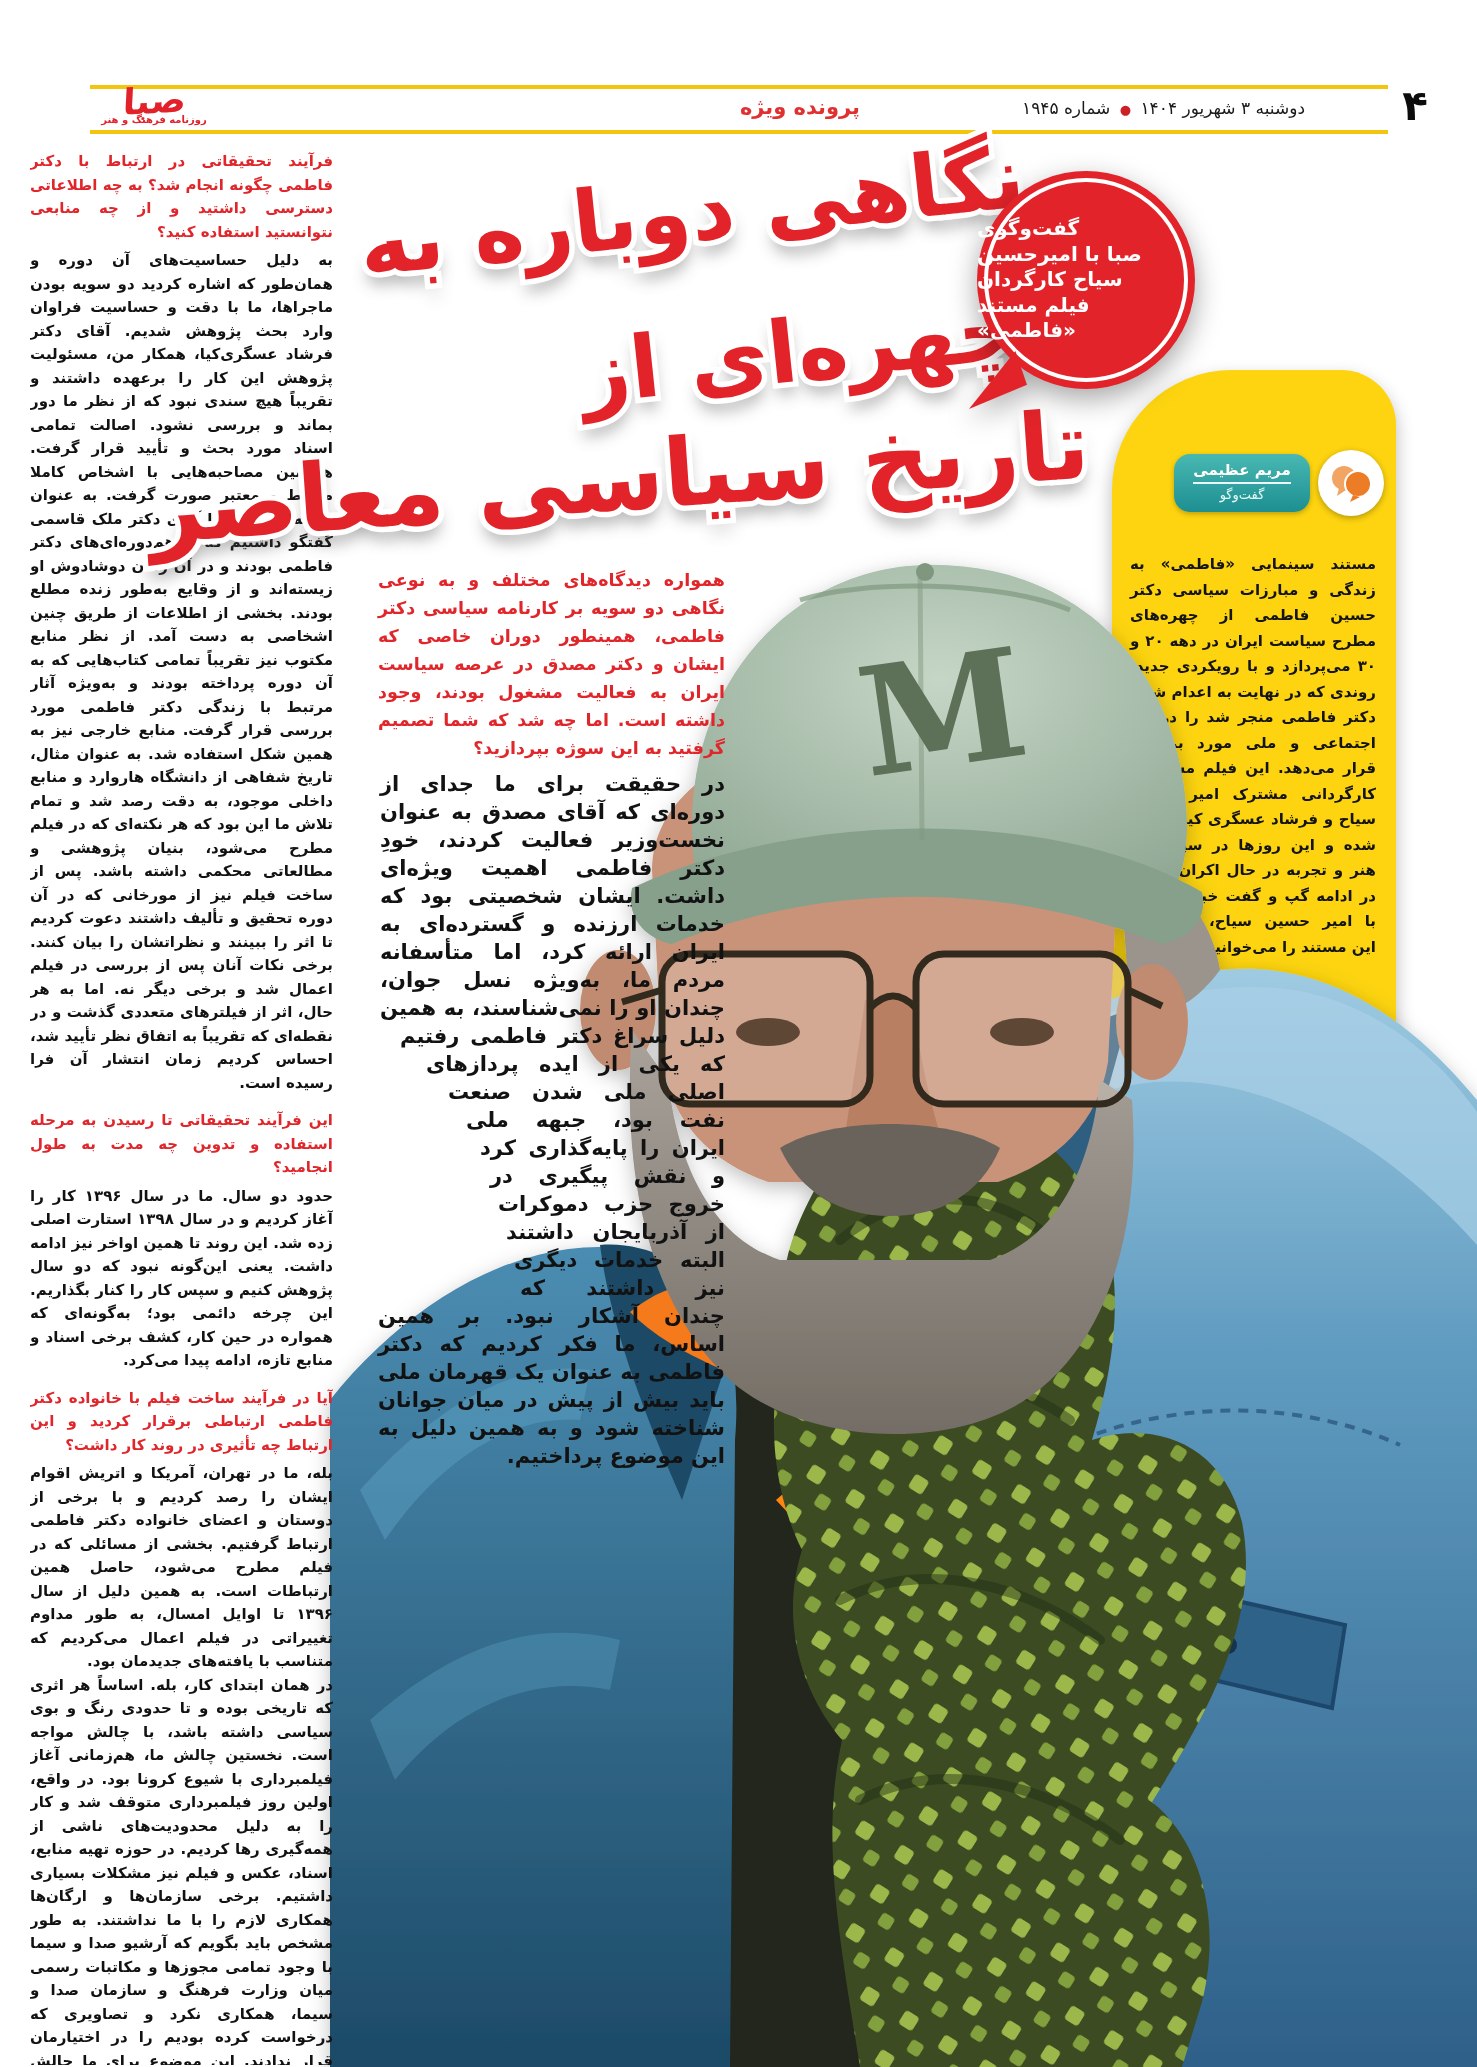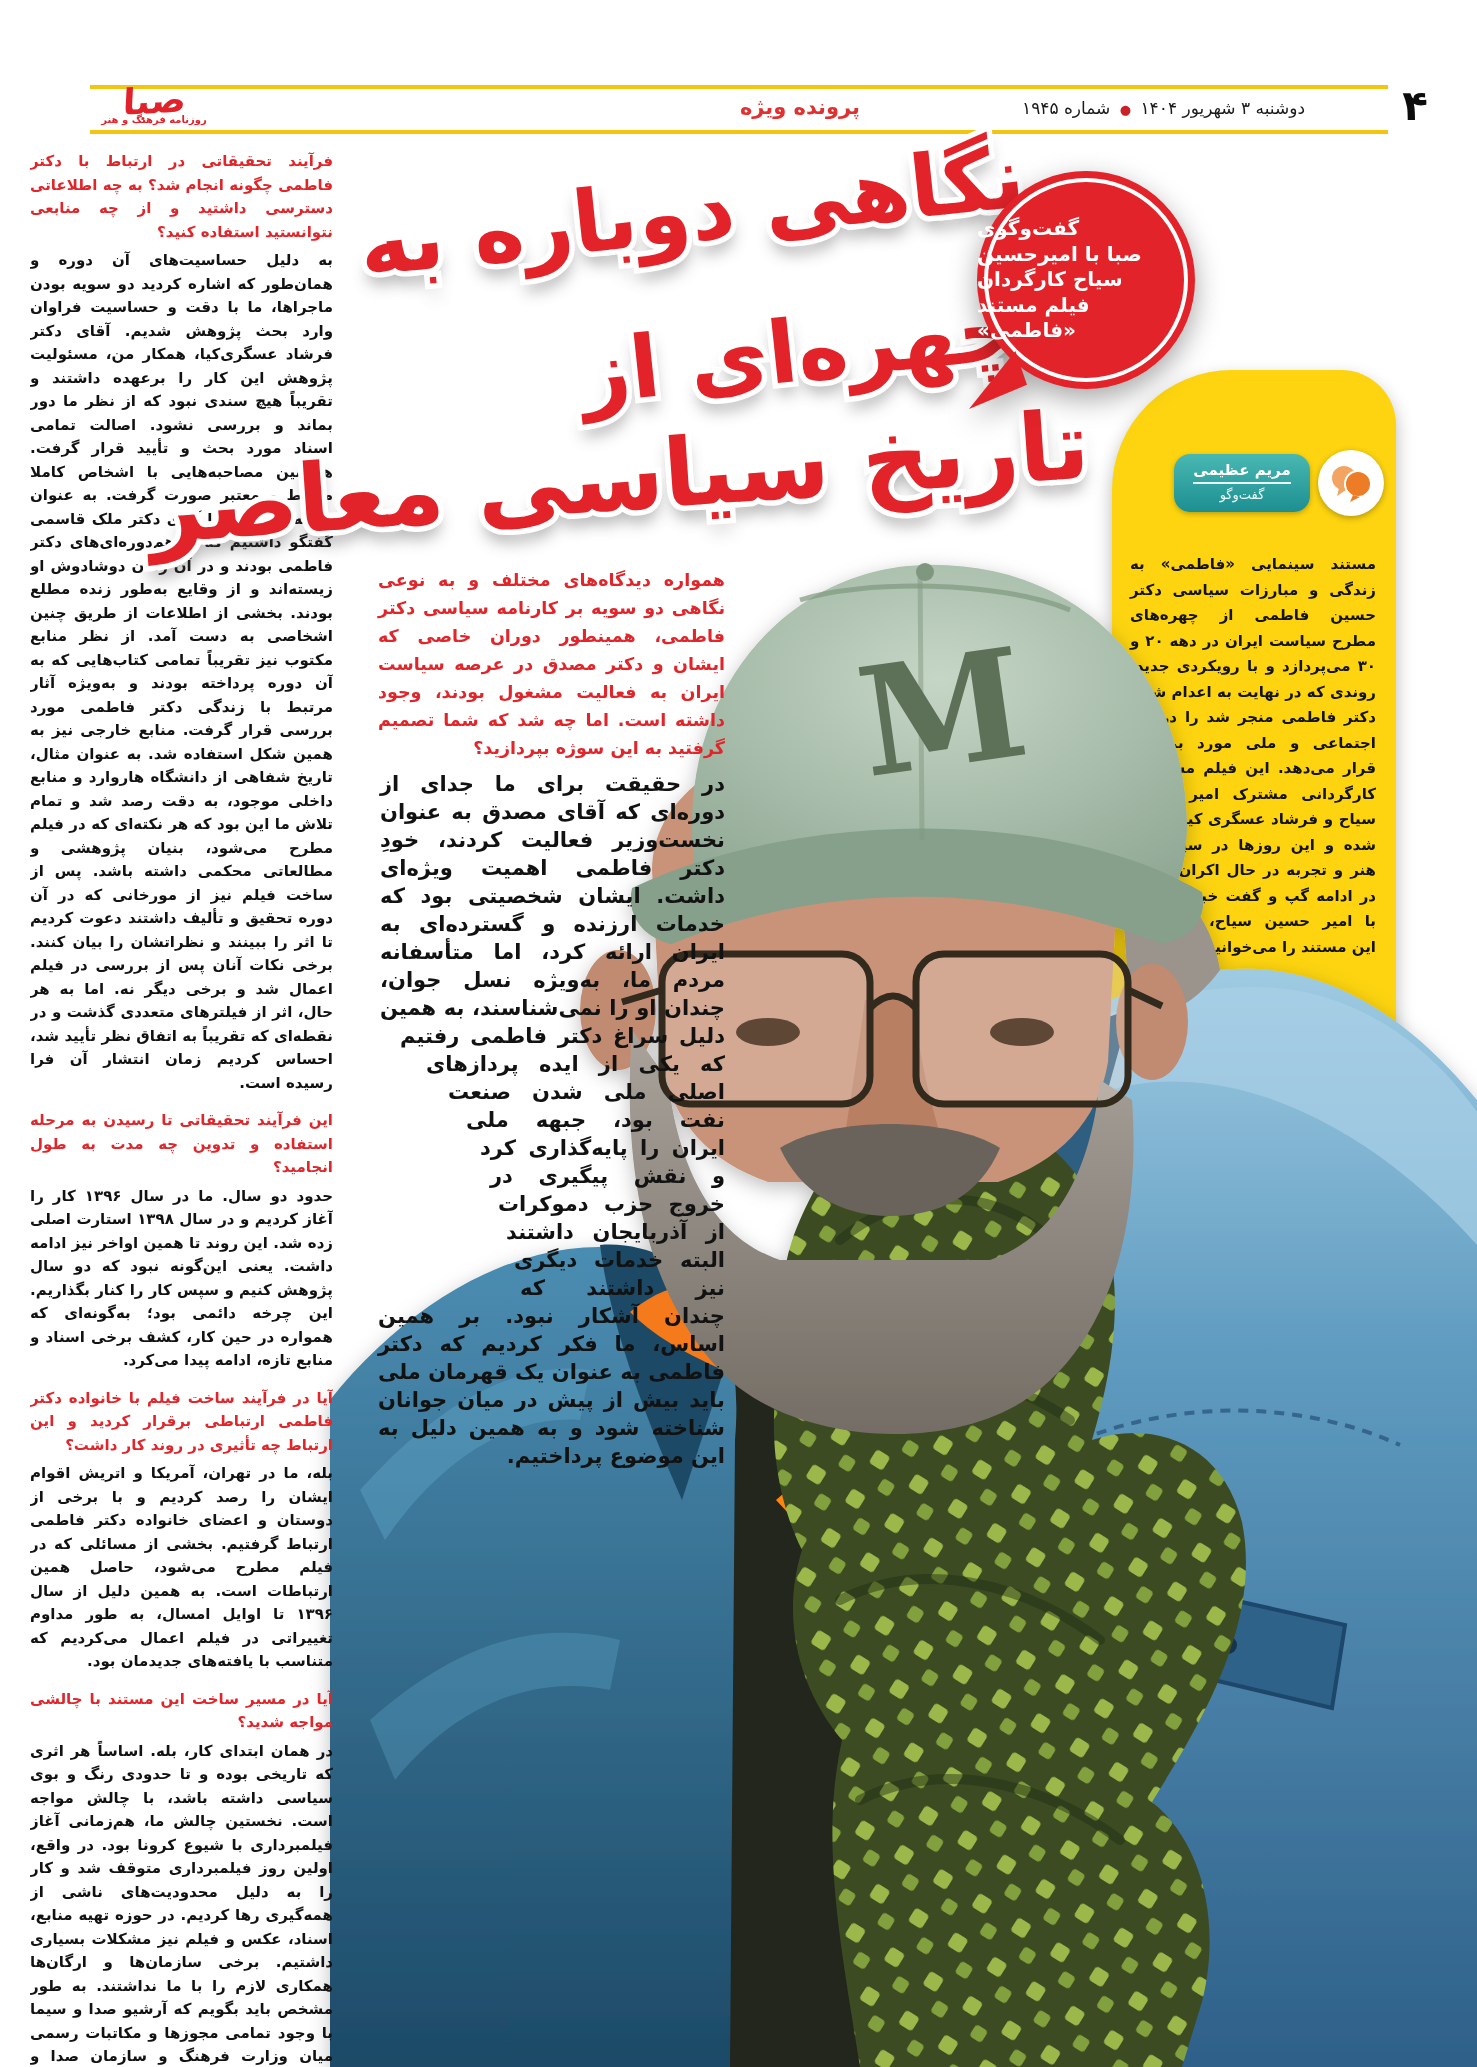--- a/index.html
+++ b/index.html
@@ -215,17 +215,16 @@
     </div>
   </div>
 
   <div class="col-left">
     <div class="q first">فرآیند تحقیقاتی در ارتباط با دکتر فاطمی چگونه انجام شد؟ به چه اطلاعاتی دسترسی داشتید و از چه منابعی نتوانستید استفاده کنید؟</div>
     <div class="a">به دلیل حساسیت‌های آن دوره و همان‌طور که اشاره کردید دو سویه بودن ماجراها، ما با دقت و حساسیت فراوان وارد بحث پژوهش شدیم. آقای دکتر فرشاد عسگری‌کیا، همکار من، مسئولیت پژوهش این کار را برعهده داشتند و تقریباً هیچ سندی نبود که از نظر ما دور بماند و بررسی نشود. اصالت تمامی اسناد مورد بحث و تأیید قرار گرفت. همچنین مصاحبه‌هایی با اشخاص کاملا مرتبط و معتبر صورت گرفت. به عنوان نمونه، در فیلم با آقای دکتر ملک قاسمی گفتگو داشتیم که از هم‌دوره‌ای‌های دکتر فاطمی بودند و در آن زمان دوشادوش او زیسته‌اند و از وقایع به‌طور زنده مطلع بودند. بخشی از اطلاعات از طریق چنین اشخاصی به دست آمد. از نظر منابع مکتوب نیز تقریباً تمامی کتاب‌هایی که به آن دوره پرداخته بودند و به‌ویژه آثار مرتبط با زندگی دکتر فاطمی مورد بررسی قرار گرفت. منابع خارجی نیز به همین شکل استفاده شد. به عنوان مثال، تاریخ شفاهی از دانشگاه هاروارد و منابع داخلی موجود، به دقت رصد شد و تمام تلاش ما این بود که هر نکته‌ای که در فیلم مطرح می‌شود، بنیان پژوهشی و مطالعاتی محکمی داشته باشد. پس از ساخت فیلم نیز از مورخانی که در آن دوره تحقیق و تألیف داشتند دعوت کردیم تا اثر را ببینند و نظراتشان را بیان کنند. برخی نکات آنان پس از بررسی در فیلم اعمال شد و برخی دیگر نه. اما به هر حال، اثر از فیلترهای متعددی گذشت و در نقطه‌ای که تقریباً به اتفاق نظر تأیید شد، احساس کردیم زمان انتشار آن فرا رسیده است.</div>
     <div class="q">این فرآیند تحقیقاتی تا رسیدن به مرحله استفاده و تدوین چه مدت به طول انجامید؟</div>
     <div class="a">حدود دو سال. ما در سال ۱۳۹۶ کار را آغاز کردیم و در سال ۱۳۹۸ استارت اصلی زده شد. این روند تا همین اواخر نیز ادامه داشت. یعنی این‌گونه نبود که دو سال پژوهش کنیم و سپس کار را کنار بگذاریم. این چرخه دائمی بود؛ به‌گونه‌ای که همواره در حین کار، کشف برخی اسناد و منابع تازه، ادامه پیدا می‌کرد.</div>
     <div class="q">آیا در فرآیند ساخت فیلم با خانواده دکتر فاطمی ارتباطی برقرار کردید و این ارتباط چه تأثیری در روند کار داشت؟</div>
     <div class="a">بله، ما در تهران، آمریکا و اتریش اقوام ایشان را رصد کردیم و با برخی از دوستان و اعضای خانواده دکتر فاطمی ارتباط گرفتیم. بخشی از مسائلی که در فیلم مطرح می‌شود، حاصل همین ارتباطات است. به همین دلیل از سال ۱۳۹۶ تا اوایل امسال، به طور مداوم تغییراتی در فیلم اعمال می‌کردیم که متناسب با یافته‌های جدیدمان بود.</div>
-    <div class="q">آیا در مسیر ساخت این مستند با چالشی مواجه شدید؟</div>
     <div class="a">در همان ابتدای کار، بله. اساساً هر اثری که تاریخی بوده و تا حدودی رنگ و بوی سیاسی داشته باشد، با چالش مواجه است. نخستین چالش ما، هم‌زمانی آغاز فیلمبرداری با شیوع کرونا بود. در واقع، اولین روز فیلمبرداری متوقف شد و کار را به دلیل محدودیت‌های ناشی از همه‌گیری رها کردیم. در حوزه تهیه منابع، اسناد، عکس و فیلم نیز مشکلات بسیاری داشتیم. برخی سازمان‌ها و ارگان‌ها همکاری لازم را با ما نداشتند. به طور مشخص باید بگویم که آرشیو صدا و سیما با وجود تمامی مجوزها و مکاتبات رسمی میان وزارت فرهنگ و سازمان صدا و سیما، همکاری نکرد و تصاویری که درخواست کرده بودیم را در اختیارمان قرار ندادند. این موضوع برای ما چالش بزرگی بود؛ چرا که از دکتر فاطمی تصاویر و فیلم‌های بسیار اندکی وجود دارد و به همین دلیل برای دسترسی به این آرشیو، تقریباً تمامی منابع داخلی و خارجی را جست‌وجو کردیم. با این حال، صدا و سیما هیچ همکاری‌ای با ما نداشت، در حالی که تمامی مجوزهای رسمی، از جمله پروانه تولید و پروانه ساخت، فراهم بود. چالشِ بعدی مربوط به ضبط تصاویر هوایی بود. حتی اخیراً خبری منتشر</div>
   </div>
 
 </div>
 
 </body></html>

